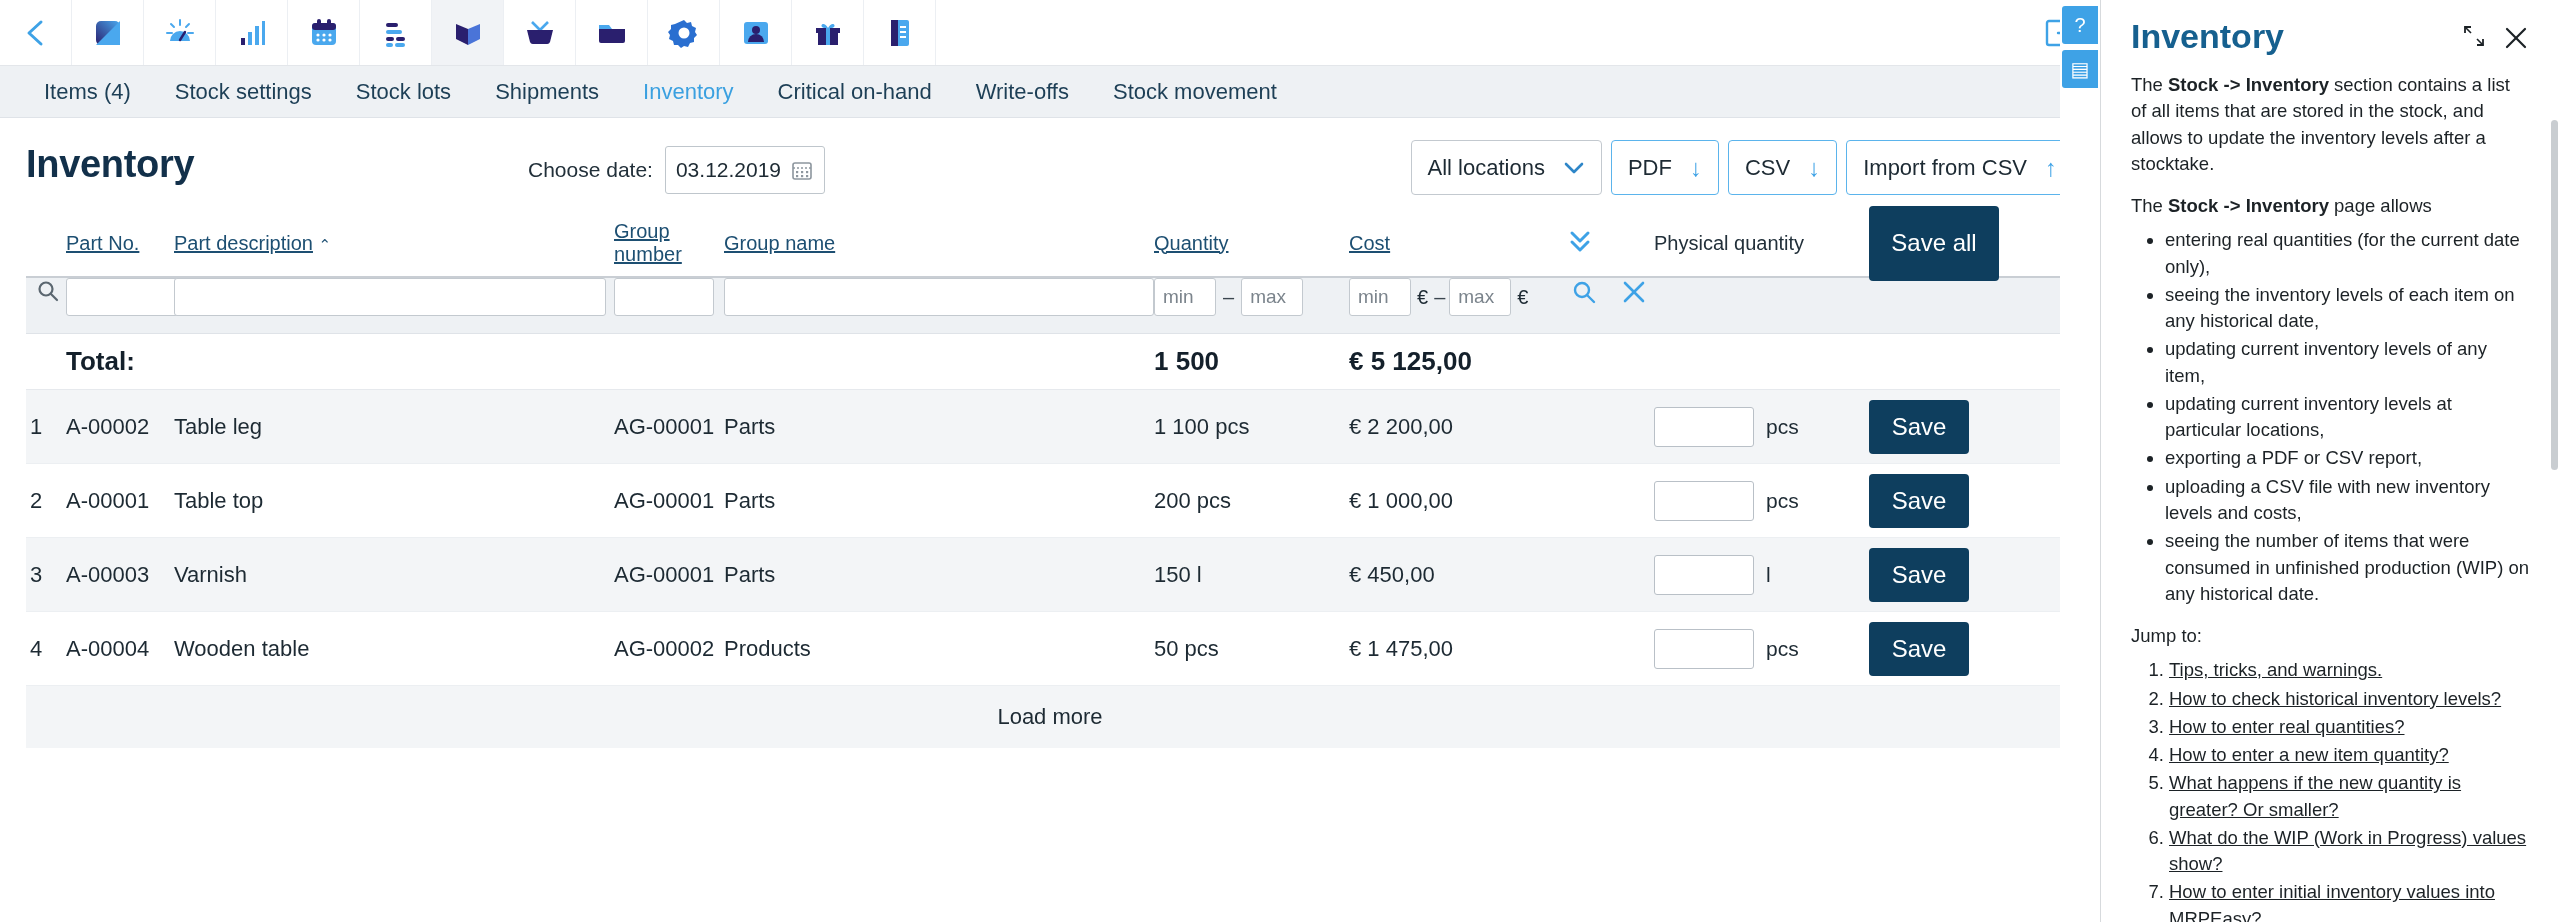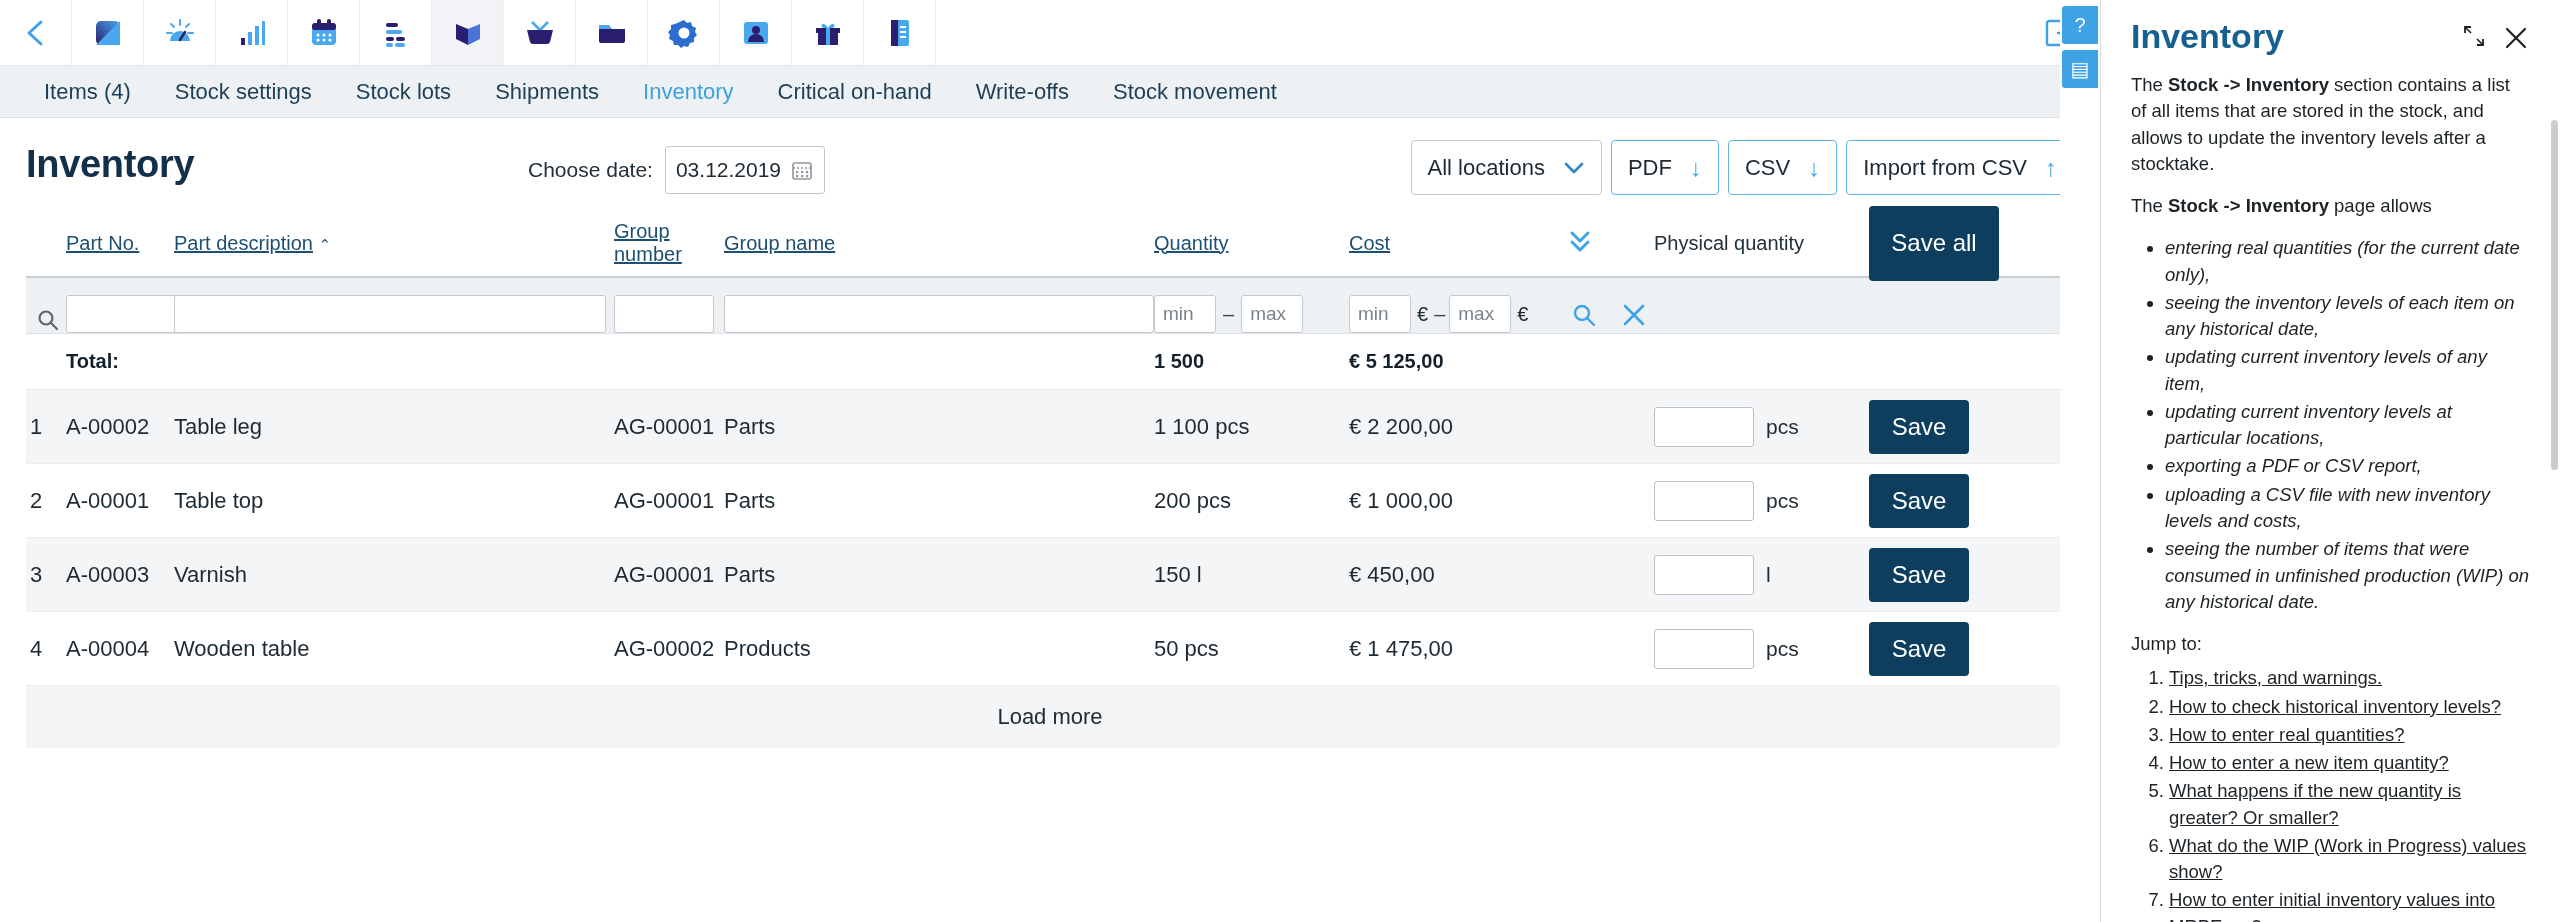--- a/index.html
+++ b/index.html
@@ -161,21 +161,21 @@
     width: 130px; height: 75px;
     border-radius: 4px;
     display: flex; align-items: center; justify-content: center;
     cursor: pointer;
   }
 
   
   #filter-row {
     height: 56px;
     background: #eef1f4;
-    display: flex; align-items: flex-end;
+    display: flex; align-items: flex-start;
     border-bottom: 1px solid #dfe3e8;
   }
   .f-input {
     height: 38px;
     border: 1px solid #c3c9cf;
     border-radius: 3px;
     background: #fff;
     font-size: 19px;
     color: #7b848c;
     padding: 0 8px;
@@ -184,21 +184,21 @@
   }
   .dash { font-size: 20px; color: #3a454e; padding: 0 7px; }
   .euro { font-size: 20px; color: #1d2a33; padding: 0 6px; }
   .f-icon { cursor: pointer; }
 
   
   #total-row {
     height: 56px;
     display: flex; align-items: center;
     font-weight: bold;
-    font-size: 20px;
+    font-size: 26px;
     color: #14202b;
     border-bottom: 1px solid #e6e9ed;
   }
 
   
   .d-row {
     height: 74px;
     display: flex; align-items: center;
     font-size: 22px;
     color: #1d2a33;
@@ -262,21 +262,21 @@
   }
   #help-head { display: flex; align-items: flex-start; }
   #help-title {
     font-size: 34px; font-weight: bold; color: #16608f;
     flex: 1; line-height: 1.1;
   }
   .help-ico { cursor: pointer; margin-left: 16px; margin-top: 6px; }
   #help-body { font-size: 18.5px; color: #1c2226; line-height: 1.42; }
   #help-body p { margin: 16px 0 0 0; }
   #help-body b { font-weight: bold; }
-  #help-body ul { margin: 16px 0 0 0; padding-left: 34px; font-style: italic; }
+  #help-body ul { margin: 8px 0 0 0; padding-left: 34px; }
   #help-body ol { margin: 8px 0 0 0; padding-left: 38px; }
   #help-body li { margin: 0 0 2px 0; }
   #help-body ol li a {
     color: #1c2226; text-decoration: underline; cursor: pointer;
   }
   #help-scroll {
     position: absolute; right: 2px; top: 120px;
     width: 7px; height: 350px; background: #c9cdd1; border-radius: 4px;
   }
 </style>

